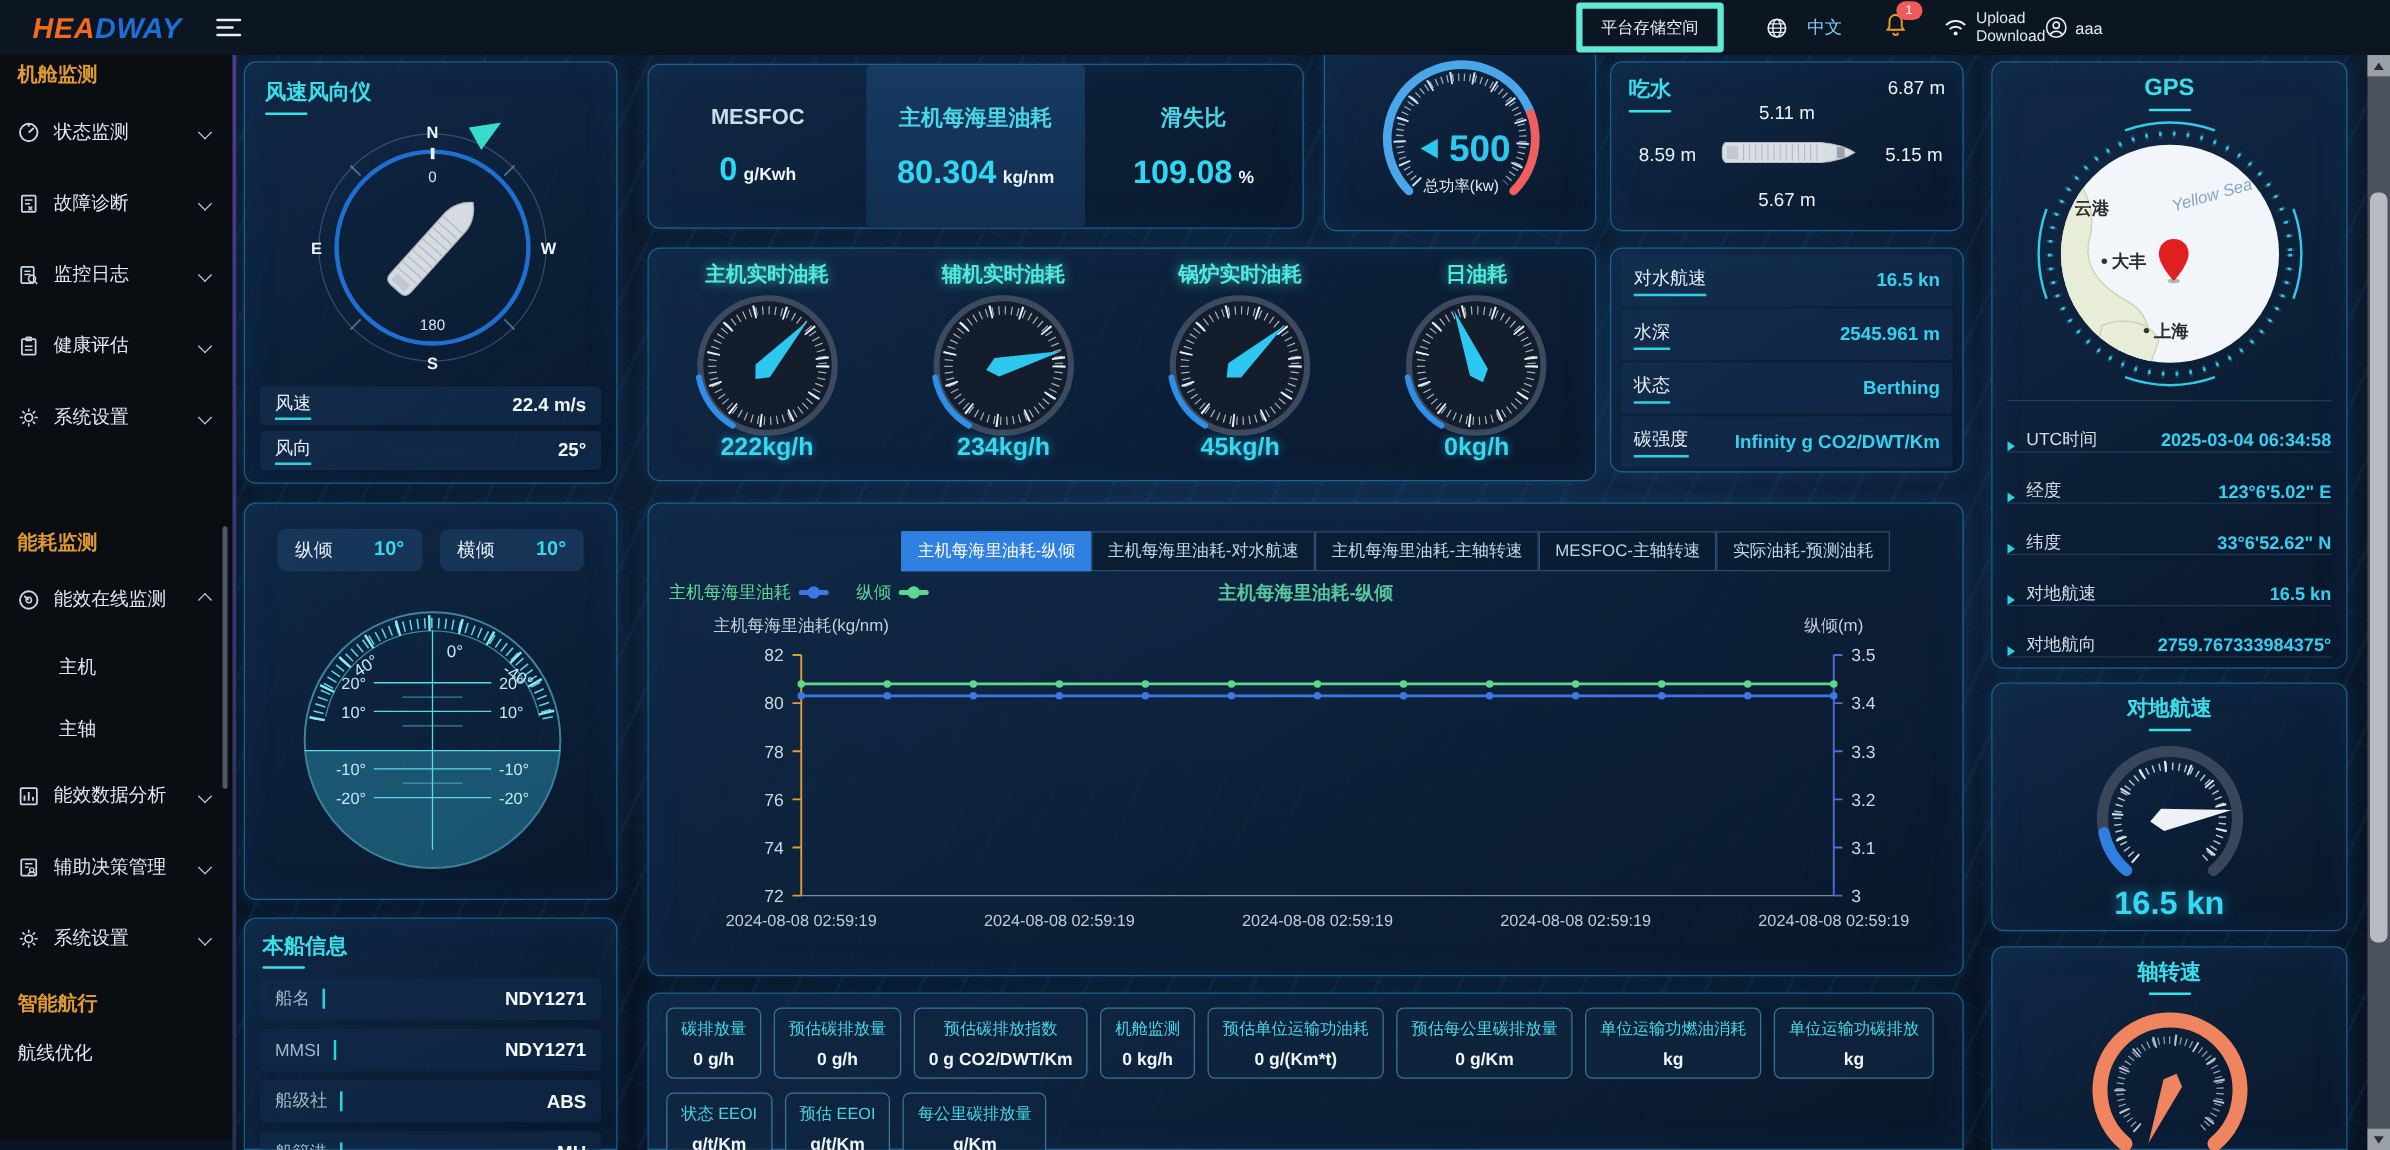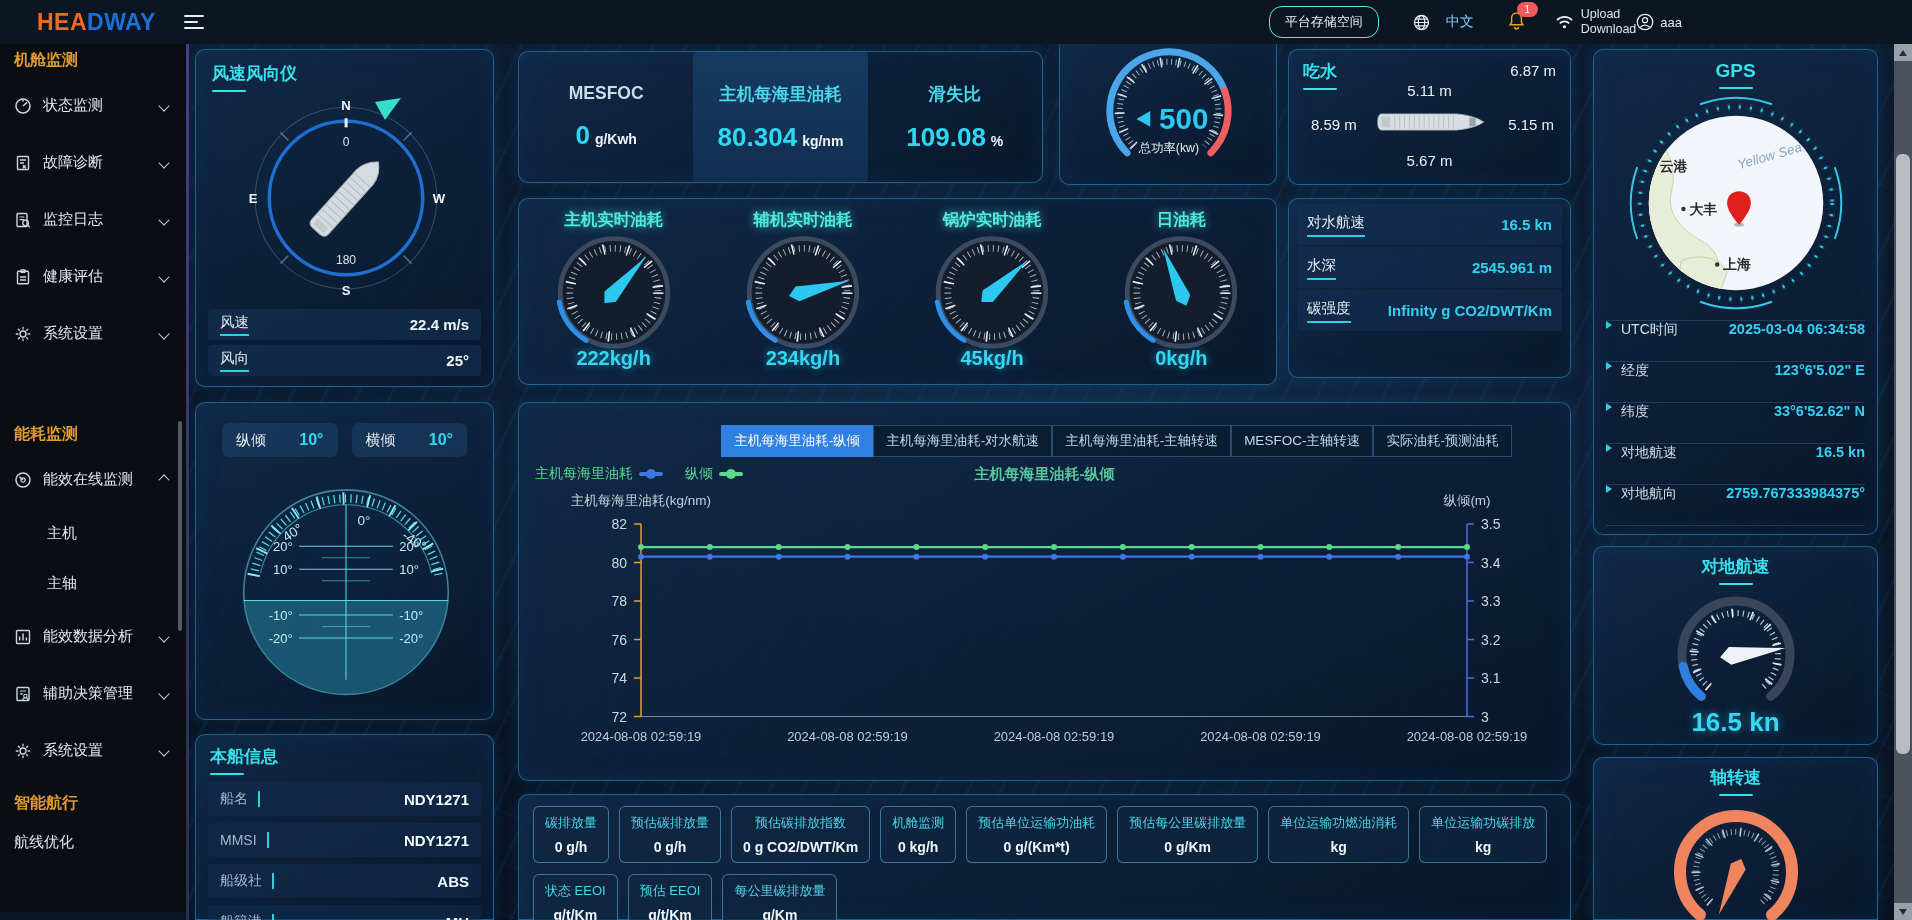--- a/index.html
+++ b/index.html
@@ -1,27 +1,27 @@
 <!DOCTYPE html>
 <html><head>
 <meta charset="utf-8">
 <style>
   html,body{margin:0;padding:0;background:#04080f;font-family:"Liberation Sans",sans-serif;}
   #app{position:relative;width:1912px;height:920px;overflow:hidden;background:#0a1422;}
 
   
   .header{position:absolute;left:0;top:0;width:1912px;height:44px;background:#0c1522;display:flex;align-items:center;z-index:30;}
-  .logo{margin-left:37px;font-size:23px;font-weight:900;letter-spacing:.5px;white-space:nowrap;}
+  .logo{margin-left:26px;font-size:23px;font-weight:900;font-style:italic;letter-spacing:.5px;white-space:nowrap;}
   .logo .l1{color:#f2691f;}
   .logo .l2{color:#1d6fd6;}
   .burger{margin-left:28px;width:20px;height:14px;display:flex;flex-direction:column;justify-content:space-between;cursor:pointer;}
   .burger i{display:block;height:2px;background:#e8eef4;border-radius:1px;}
   .burger i:nth-child(2){width:70%;}
   .hright{display:flex;align-items:center;margin-left:auto;height:100%;}
-  .storage-btn{border:1px solid #5eead4;color:#e8eef4;font-size:13px;padding:6px 15px;border-radius:13px;background:transparent;cursor:pointer;}
+  .storage-btn{border:5px solid #5eead4;color:#e8eef4;font-size:13px;padding:6px 15px;border-radius:3px;background:transparent;cursor:pointer;}
   .lang{display:flex;align-items:center;gap:16px;color:#7dd3fc;font-size:14px;margin-left:34px;cursor:pointer;}
   .bellwrap{position:relative;margin-left:34px;cursor:pointer;}
   .badge{position:absolute;top:-9px;left:9px;background:#f05a5a;color:#fff;font-size:10px;min-width:15px;height:15px;border-radius:8px;display:flex;align-items:center;justify-content:center;padding:0 3px;}
   .updown{display:flex;align-items:center;gap:7px;margin-left:30px;color:#dde6ee;font-size:12.5px;line-height:15px;cursor:pointer;}
   .userwrap{display:flex;align-items:center;gap:6px;color:#e8eef4;font-size:13px;margin-left:auto;margin-right:230px;cursor:pointer;}
 
   
   .sidebar{position:absolute;left:0;top:36px;width:186px;height:876px;background:#0a0d12;z-index:25;overflow:hidden;}
   .sb-divider{position:absolute;left:186px;top:44px;width:3px;height:876px;background:linear-gradient(180deg,#483d8b,#2a2f55);z-index:26;}
   .sec-title{color:#df9a30;font-size:16px;font-weight:bold;padding:14px 14px 6px 14px;}
@@ -69,21 +69,21 @@
   
   .dval{position:absolute;color:#eaf1f8;font-size:15px;font-weight:500;}
 
   
   .strow{height:41px;margin:2px 8px;background:rgba(21,50,86,.5);border-radius:3px;display:flex;align-items:center;justify-content:space-between;padding:0 10px;}
   .strow .sl{color:#e6edf3;font-size:14.5px;border-bottom:2px solid #2fd0e0;padding-bottom:3px;}
   .strow .sv{color:#35d0f0;font-size:15px;font-weight:bold;}
 
   
   .gps-rows{position:absolute;left:12px;right:12px;top:270px;}
-  .grow{height:40px;display:flex;align-items:flex-start;border-bottom:1px solid rgba(120,170,210,.22);}
+  .grow{height:40px;display:flex;align-items:flex-end;border-bottom:1px solid rgba(120,170,210,.22);}
   .grow:first-child{border-top:1px solid rgba(120,170,210,.22);}
   .gbul{width:0;height:0;border-left:6px solid #2fd0e0;border-top:4px solid transparent;border-bottom:4px solid transparent;margin-right:9px;}
   .grow .gl{color:#d3dde6;font-size:14px;}
   .grow .gv{margin-left:auto;color:#35d0f0;font-size:14.5px;font-weight:bold;}
 
   
   .fuel-grid{display:flex;height:100%;}
   .fcell{flex:1;display:flex;flex-direction:column;align-items:center;padding-top:10px;}
   .ftitle{font-size:16.5px;font-weight:bold;color:#52e8dc;text-shadow:0 0 9px rgba(60,230,220,.75);}
   .fval{font-size:20px;font-weight:bold;color:#35d8f0;text-shadow:0 0 8px rgba(40,200,240,.6);margin-top:-4px;}
@@ -480,20 +480,24 @@
   </div>
 
   <div class="panel" style="left:1288px;top:198px;width:283px;height:180px;padding-top:3px;">
     <div class="strow">
         <span class="sl">对水航速</span>
         <span class="sv">16.5 kn</span>
       </div>
     <div class="strow">
         <span class="sl">水深</span>
         <span class="sv">2545.961 m</span>
+      </div>
+    <div class="strow">
+        <span class="sl">状态</span>
+        <span class="sv">Berthing</span>
       </div>
     <div class="strow">
         <span class="sl">碳强度</span>
         <span class="sv">Infinity g CO2/DWT/Km</span>
       </div>
   </div>
 
   <div class="panel" style="left:195px;top:402px;width:299px;height:318px;">
     <div class="tbadges">
       <div class="tbadge">

